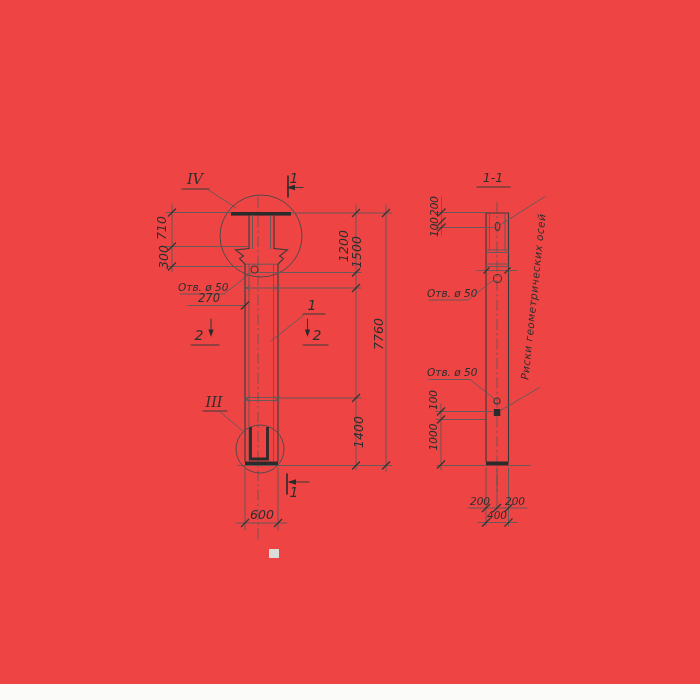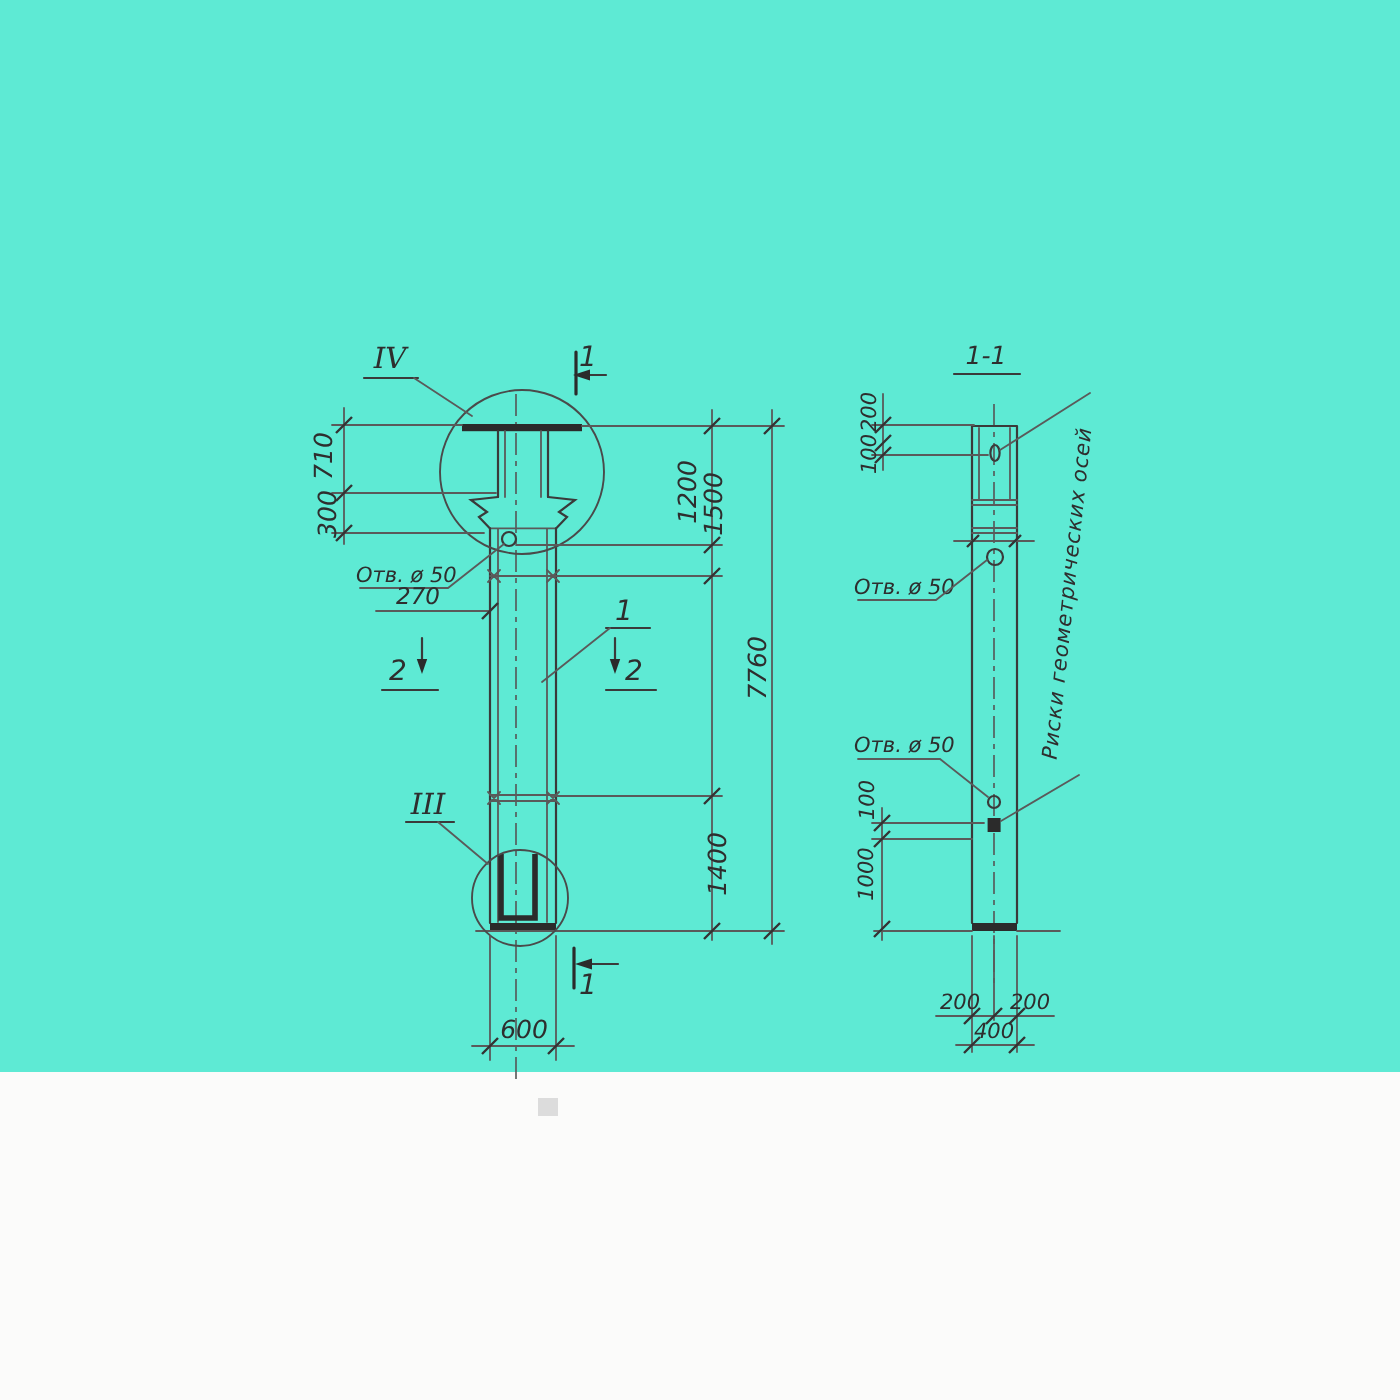--- a/index.html
+++ b/index.html
@@ -1,16 +1,16 @@
 <!DOCTYPE html>
 <html><head>
 <meta charset="utf-8">
 <style>
   html,body{margin:0;padding:0;width:700px;height:700px;background:#fbfbfa;overflow:hidden;}
-  #stage{position:relative;width:700px;height:536px;background:#5eead4;}
+  #stage{position:relative;width:700px;height:684px;background:#ef4444;}
   svg{position:absolute;left:0;top:0;}
   .ln{stroke:#3a3a3a;stroke-width:1.1;fill:none;stroke-linecap:round;}
   .ln-thin{stroke:#5a5a5a;stroke-width:0.9;fill:none;stroke-linecap:round;}
   .ln-thick{stroke:#2b2b2b;stroke-width:1.6;fill:none;stroke-linecap:round;}
   .fillbar{fill:#2b2b2b;stroke:none;}
   .axis{stroke:#555;stroke-width:0.8;fill:none;stroke-dasharray:11 3 2.5 3;}
   .tick{stroke:#333;stroke-width:1.2;fill:none;}
   .circ{stroke:#4a4a4a;stroke-width:0.95;fill:none;}
   .dim{font-family:"DejaVu Sans",sans-serif;font-style:italic;fill:#2e2e2e;}
   .dim12{font-size:12.5px;}

